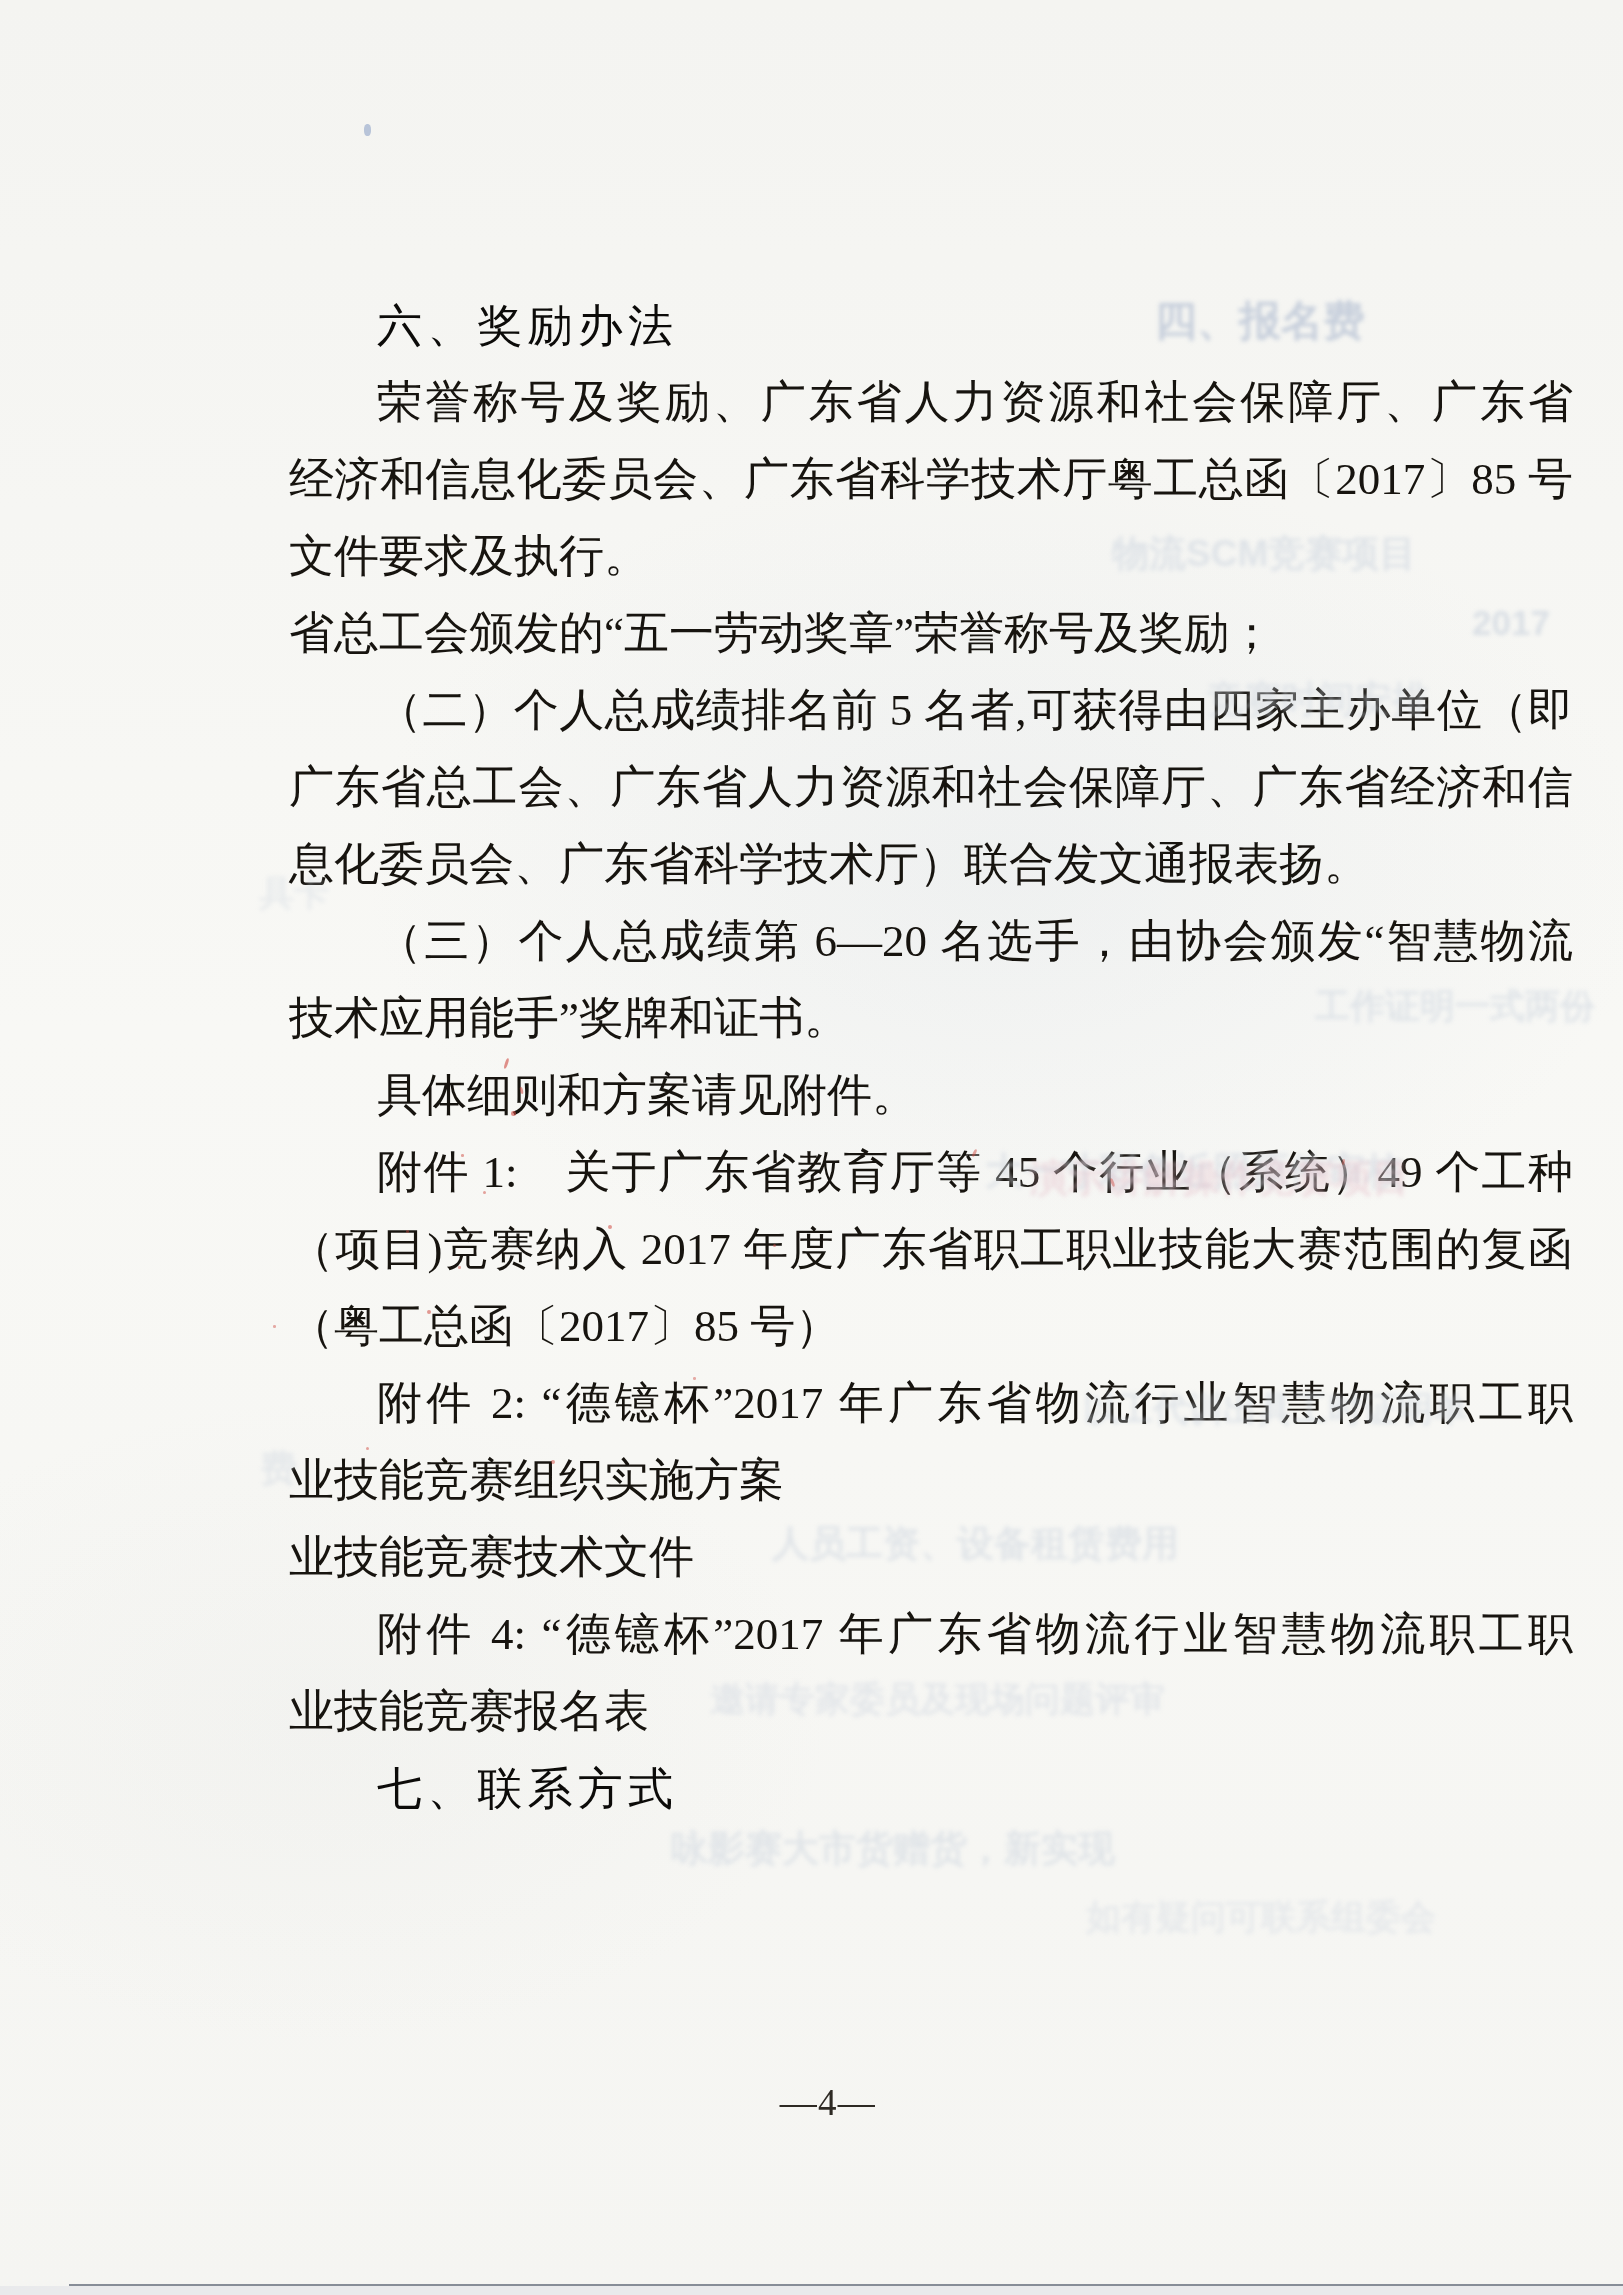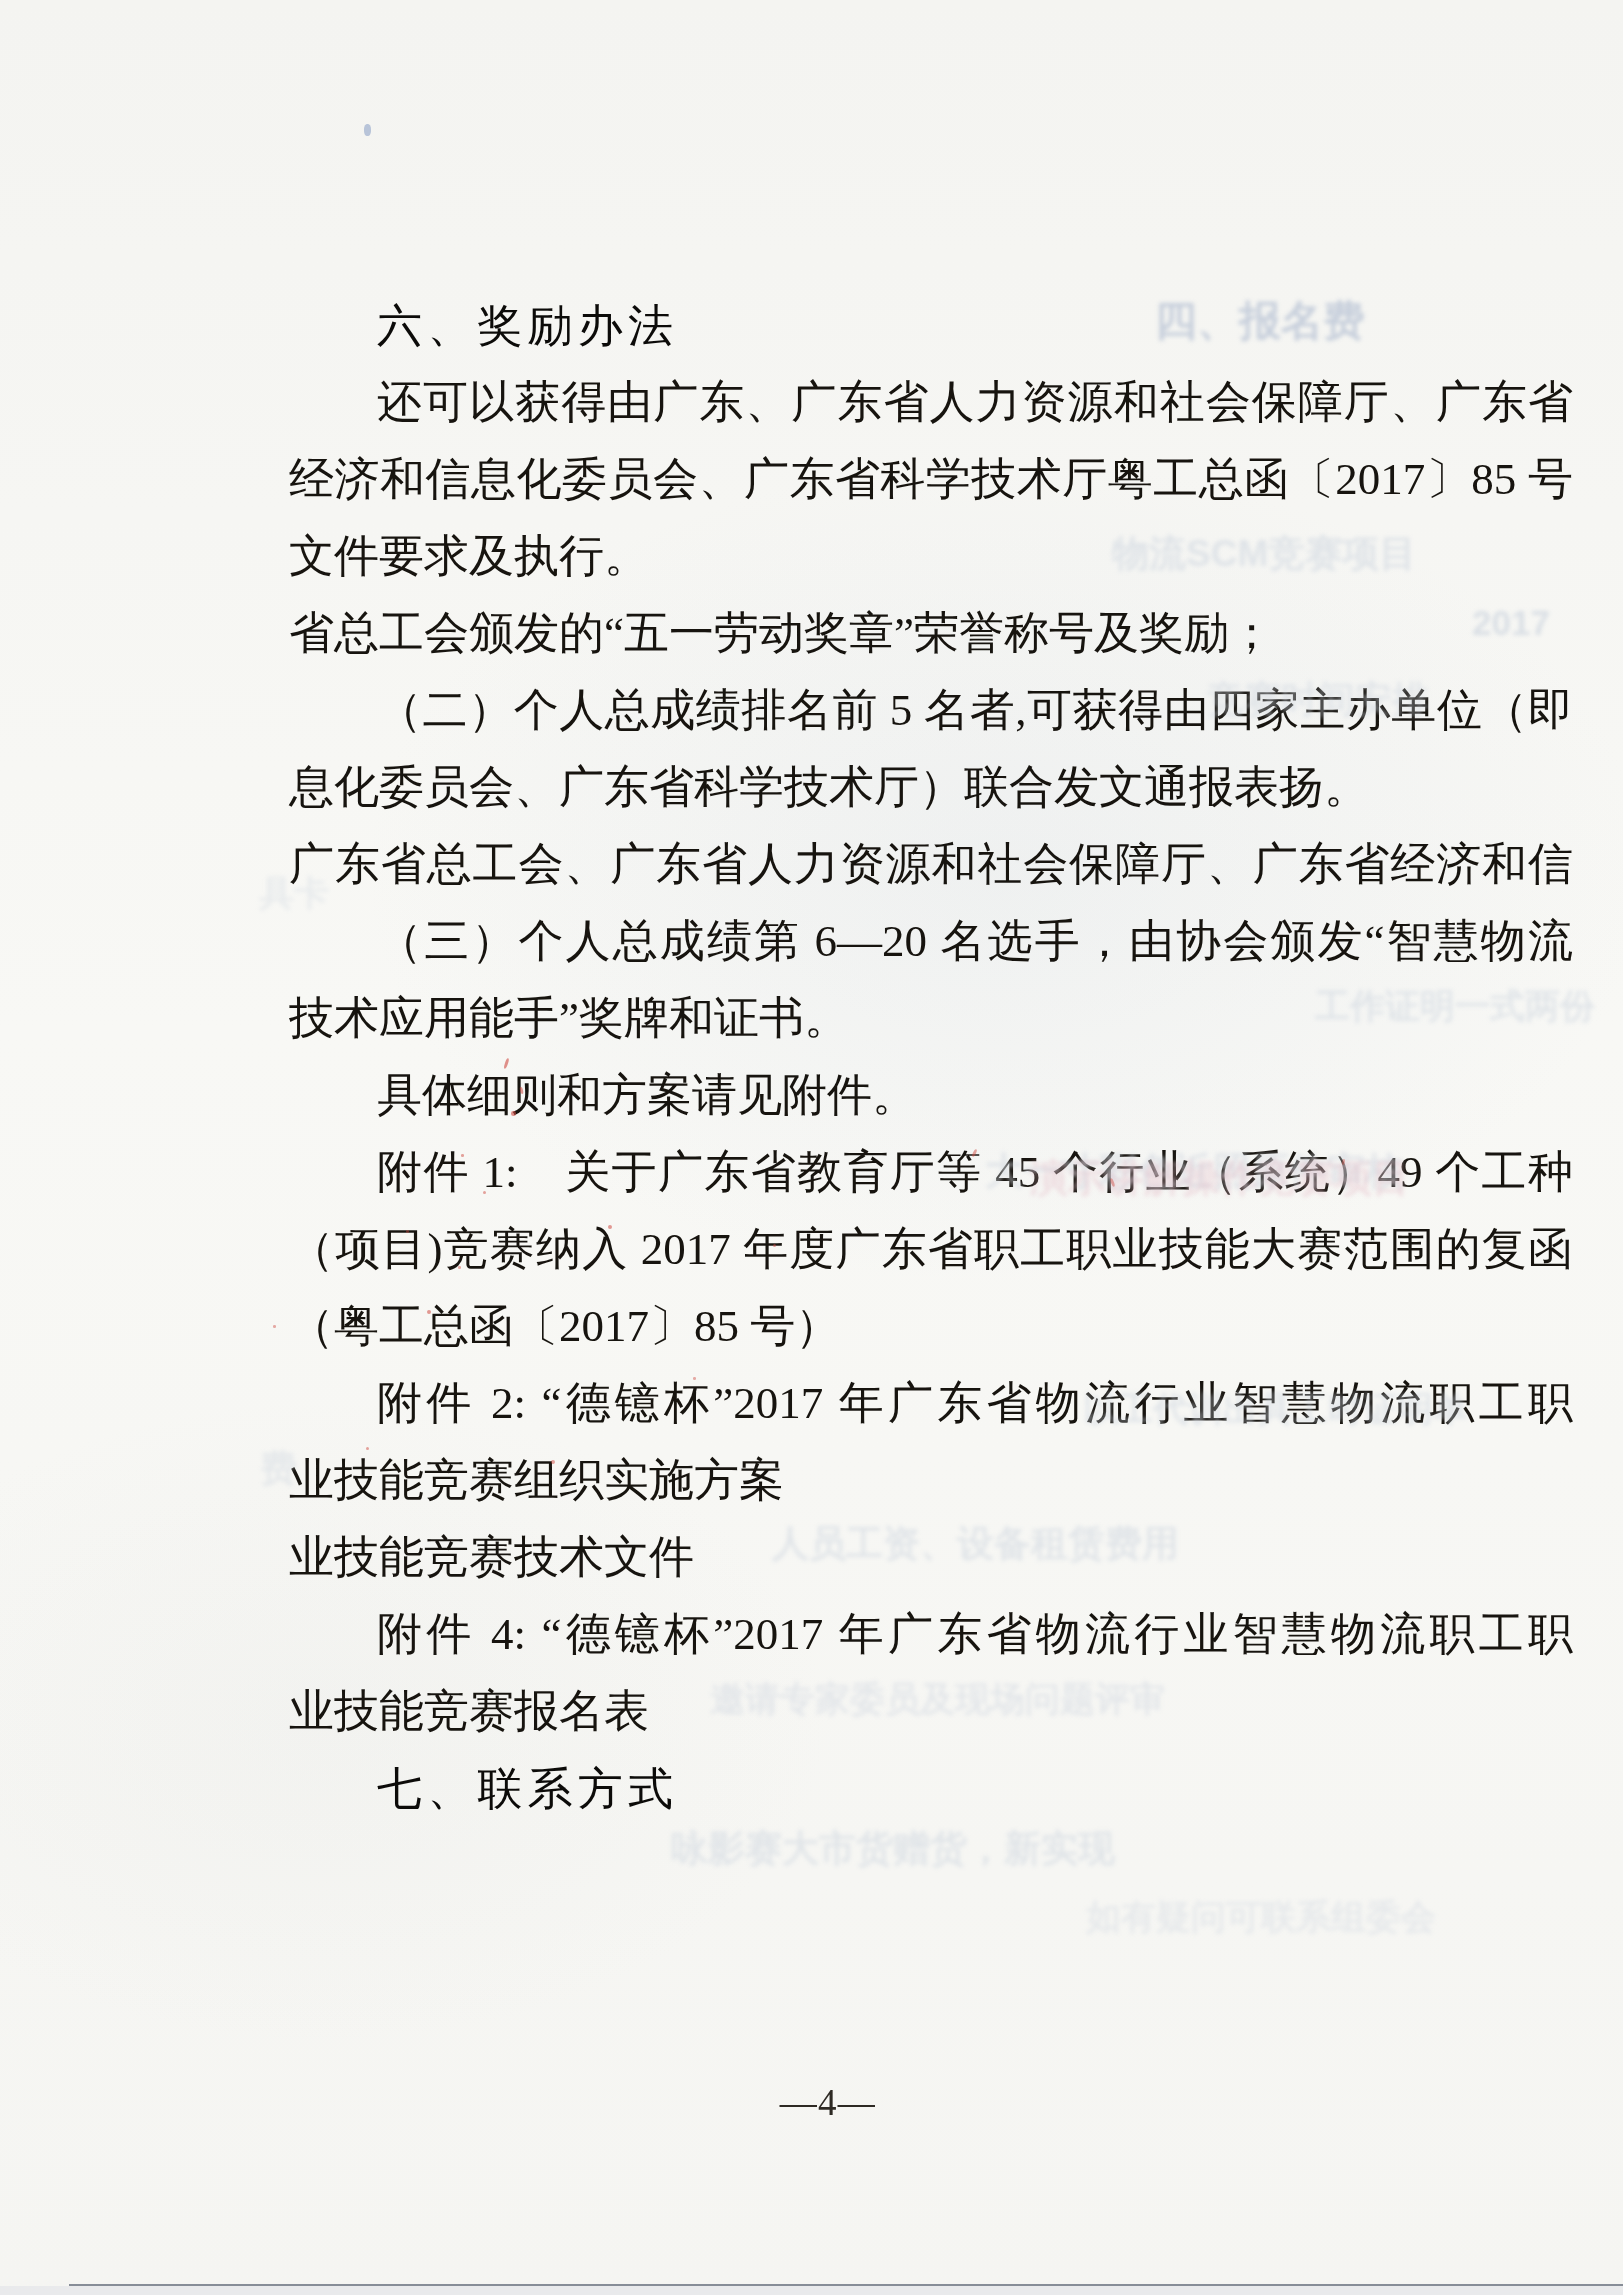--- a/index.html
+++ b/index.html
@@ -71,27 +71,27 @@
   .ink-mark { position: absolute; border-radius: 45%; }
   .edge-line { position: absolute; }
 </style>
 </head>
 <body>
 
 <div class="page">
 
   <div class="content">
       <div class="line heading indent">六、奖励办法</div>
-      <div class="line indent justify">还可以获得由广东、广东省人力资源和社会保障厅、广东省</div>
+      <div class="line indent justify">荣誉称号及奖励、广东省人力资源和社会保障厅、广东省</div>
       <div class="line justify">经济和信息化委员会、广东省科学技术厅粤工总函〔2017〕85 号</div>
       <div class="line">文件要求及执行。</div>
       <div class="line">省总工会颁发的“五一劳动奖章”荣誉称号及奖励；</div>
       <div class="line indent justify">（二）个人总成绩排名前 5 名者,可获得由四家主办单位（即</div>
+      <div class="line justify">广东省总工会、广东省人力资源和社会保障厅、广东省经济和信</div>
       <div class="line">息化委员会、广东省科学技术厅）联合发文通报表扬。</div>
-      <div class="line justify">广东省总工会、广东省人力资源和社会保障厅、广东省经济和信</div>
       <div class="line indent justify">（三）个人总成绩第 6—20 名选手，由协会颁发“智慧物流</div>
       <div class="line">技术应用能手”奖牌和证书。</div>
       <div class="line indent">具体细则和方案请见附件。</div>
       <div class="line indent justify">附件 1:　关于广东省教育厅等 45 个行业（系统）49 个工种</div>
       <div class="line justify">（项目)竞赛纳入 2017 年度广东省职工职业技能大赛范围的复函</div>
       <div class="line">（粤工总函〔2017〕85 号）</div>
       <div class="line indent justify">附件 2: “德镱杯”2017 年广东省物流行业智慧物流职工职</div>
       <div class="line">业技能竞赛组织实施方案</div>
       <div class="line">业技能竞赛技术文件</div>
       <div class="line indent justify">附件 4: “德镱杯”2017 年广东省物流行业智慧物流职工职</div>

